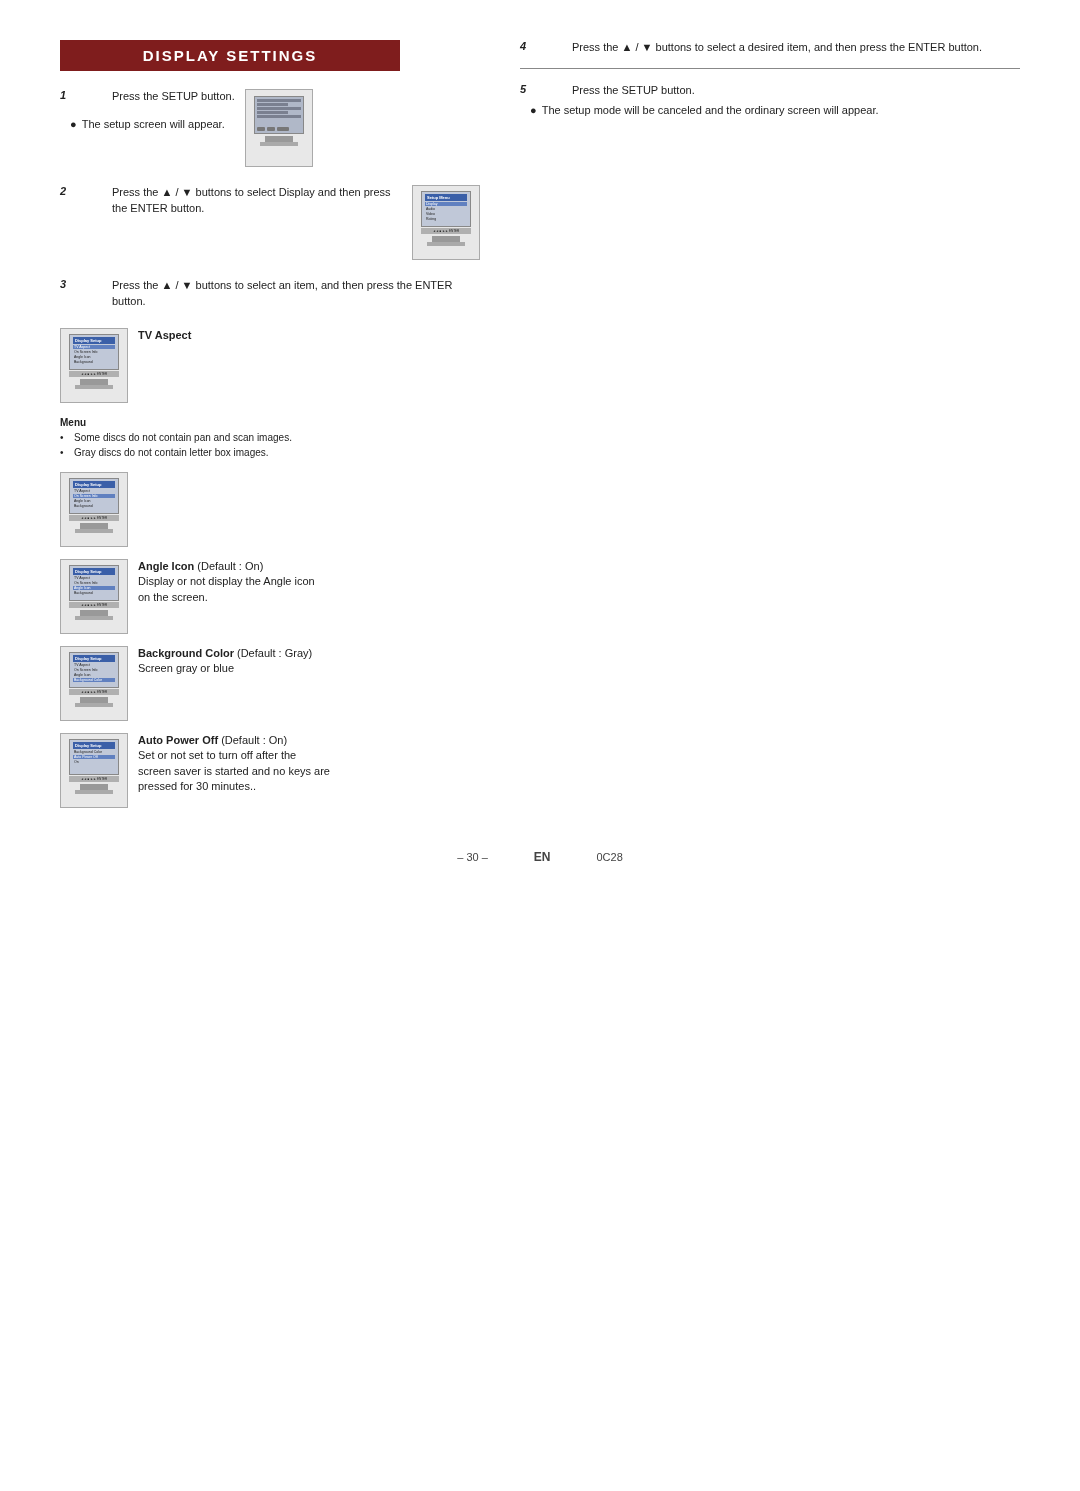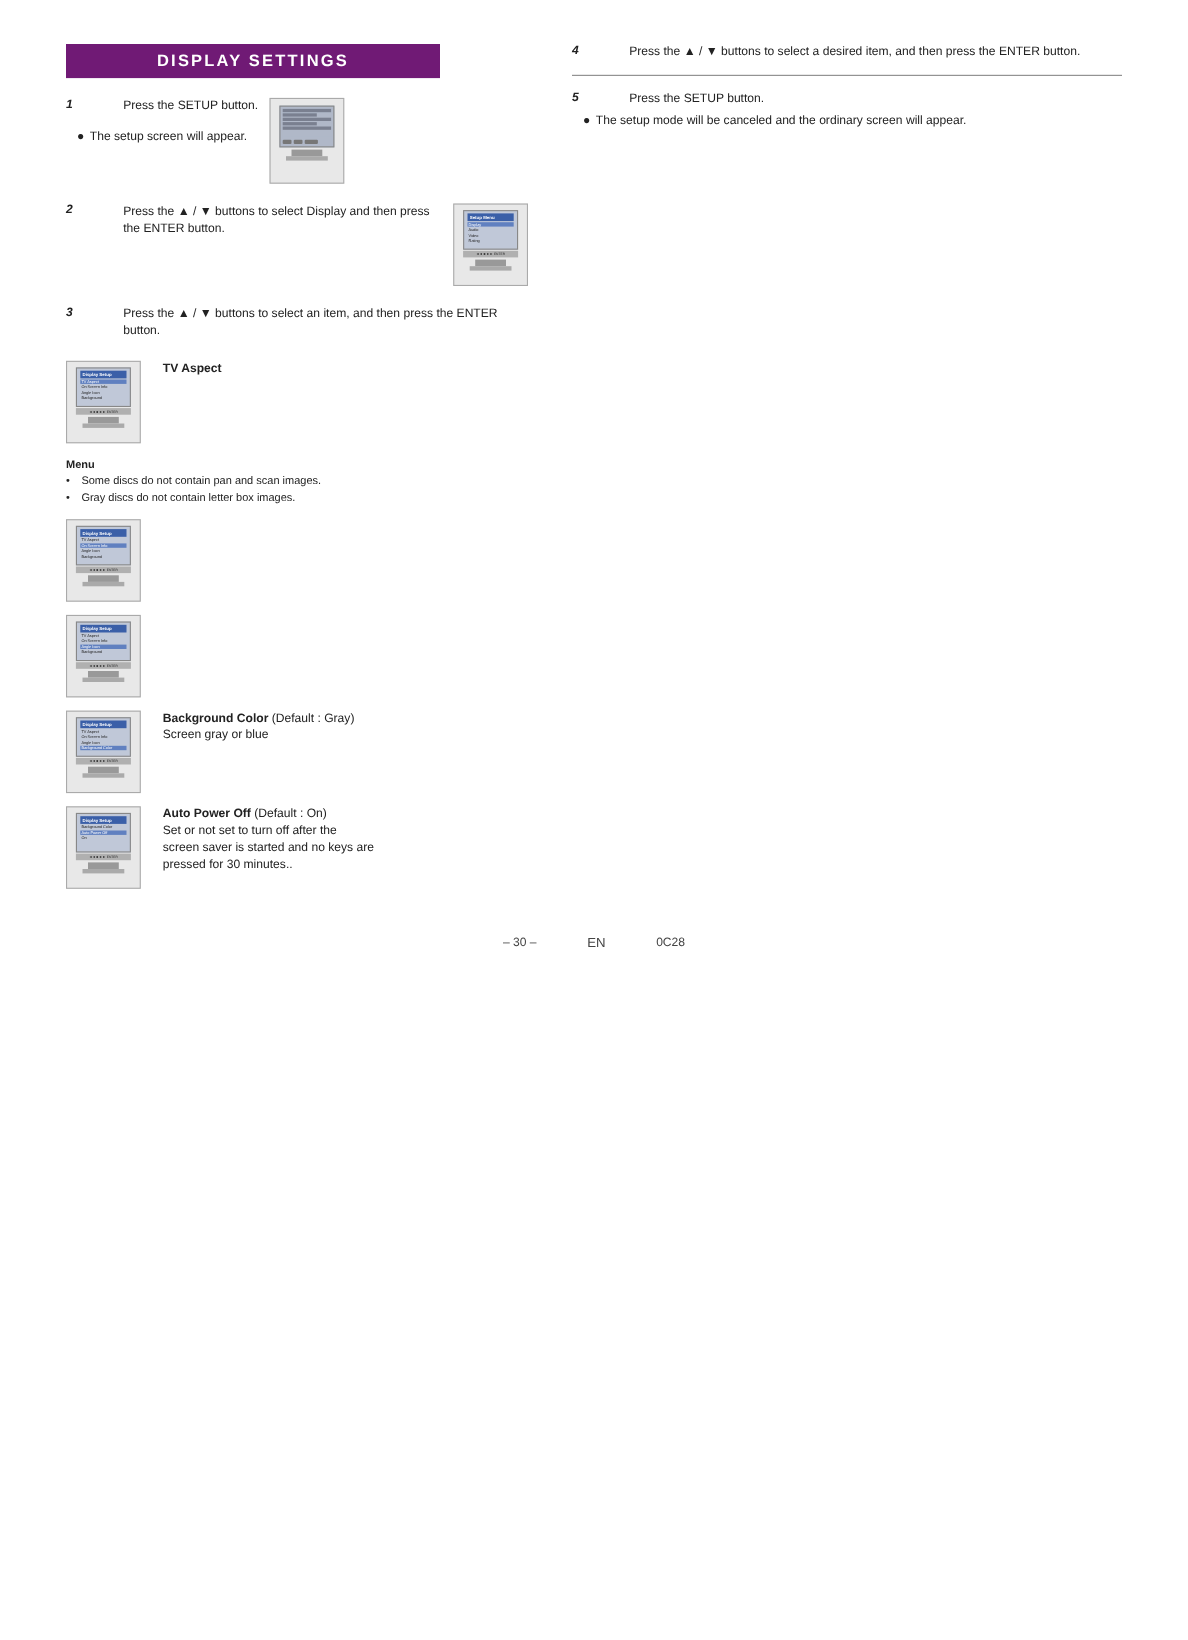--- a/index.html
+++ b/index.html
@@ -11,21 +11,21 @@
       width: 1080px;
       min-height: 1491px;
     }
     .page {
       width: 1080px;
       min-height: 1491px;
       background: #fff;
       padding: 40px 60px;
     }
     .page-title {
-      background: #701a75;
+      background: #7f1d1d;
       color: #fff;
       text-align: center;
       font-size: 15px;
       font-weight: bold;
       letter-spacing: 2px;
       padding: 7px 0;
       margin-bottom: 18px;
       width: 340px;
     }
     .two-col {
@@ -115,21 +115,21 @@
       margin-top: 2px;
     }
     .tv-base {
       width: 38px;
       height: 4px;
       background: #aaa;
     }
     
     .item-section {
       display: flex;
-      gap: 20px;
+      gap: 10px;
       margin-bottom: 12px;
       align-items: flex-start;
     }
     .item-text {
       font-size: 11px;
       line-height: 1.4;
     }
     .item-text .item-title {
       font-weight: bold;
     }
@@ -174,21 +174,21 @@
       margin-top: 30px;
       display: flex;
       justify-content: center;
       align-items: center;
       gap: 46px;
       font-size: 11px;
       color: #444;
     }
     .footer-en {
       font-size: 12px;
-      font-weight: normal;
+      font-weight: bold;
     }
     
     .tv-img-small {
       width: 68px;
       height: 75px;
       flex-shrink: 0;
       border: 1.5px solid #aaa;
       background: #e8e8e8;
       display: flex;
       flex-direction: column;
@@ -377,20 +377,25 @@
             <div class="menu-item-line">On Screen Info</div>
             <div class="menu-item-line selected">Angle Icon</div>
             <div class="menu-item-line">Background</div>
           </div>
           <div class="tv-bottom-bar">
             <span>◄◄  ■  ►► ENTER</span>
           </div>
           <div class="tv-stand"></div>
           <div class="tv-base"></div>
         </div>
+        <div class="item-text">
+          <span class="item-title">Angle Icon</span>
+          <span> (Default : On)</span><br>
+          <span>Display or not display the Angle icon<br>on the screen.</span>
+        </div>
       </div>
 
       <div class="item-section">
         <div class="tv-img-small">
           <div class="tv-menu-screen">
             <div class="menu-title-bar">Display Setup</div>
             <div class="menu-item-line">TV Aspect</div>
             <div class="menu-item-line">On Screen Info</div>
             <div class="menu-item-line">Angle Icon</div>
             <div class="menu-item-line selected">Background Color</div>

